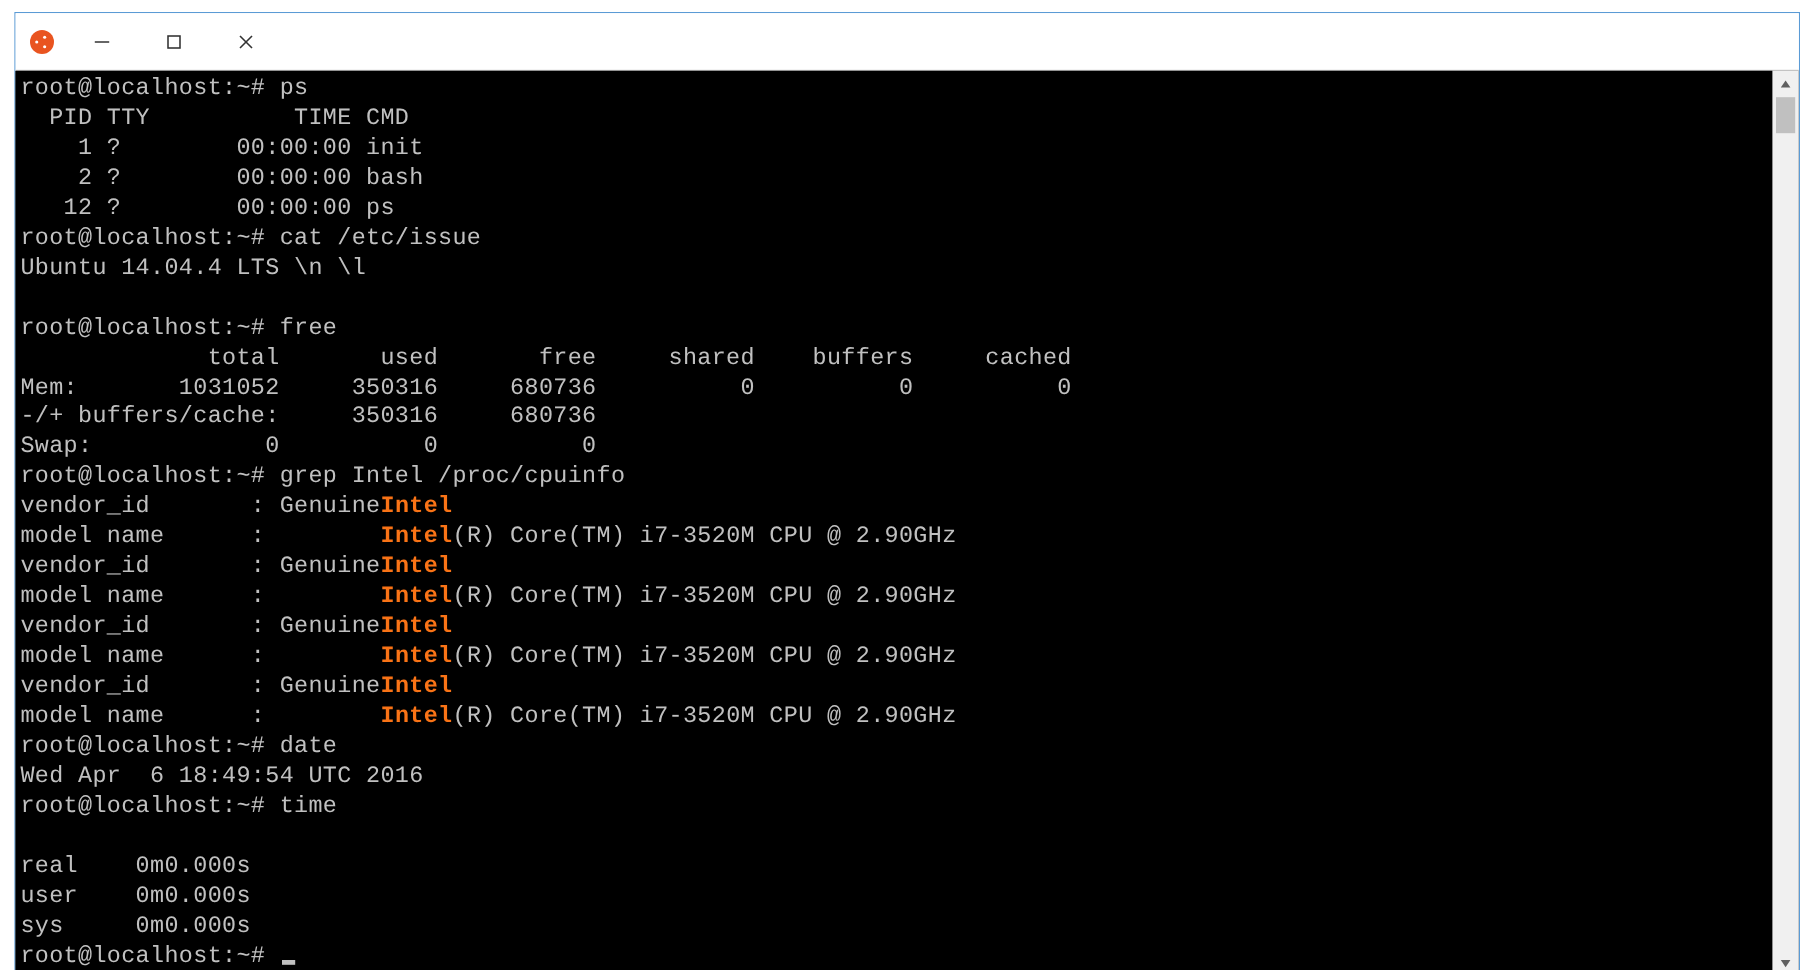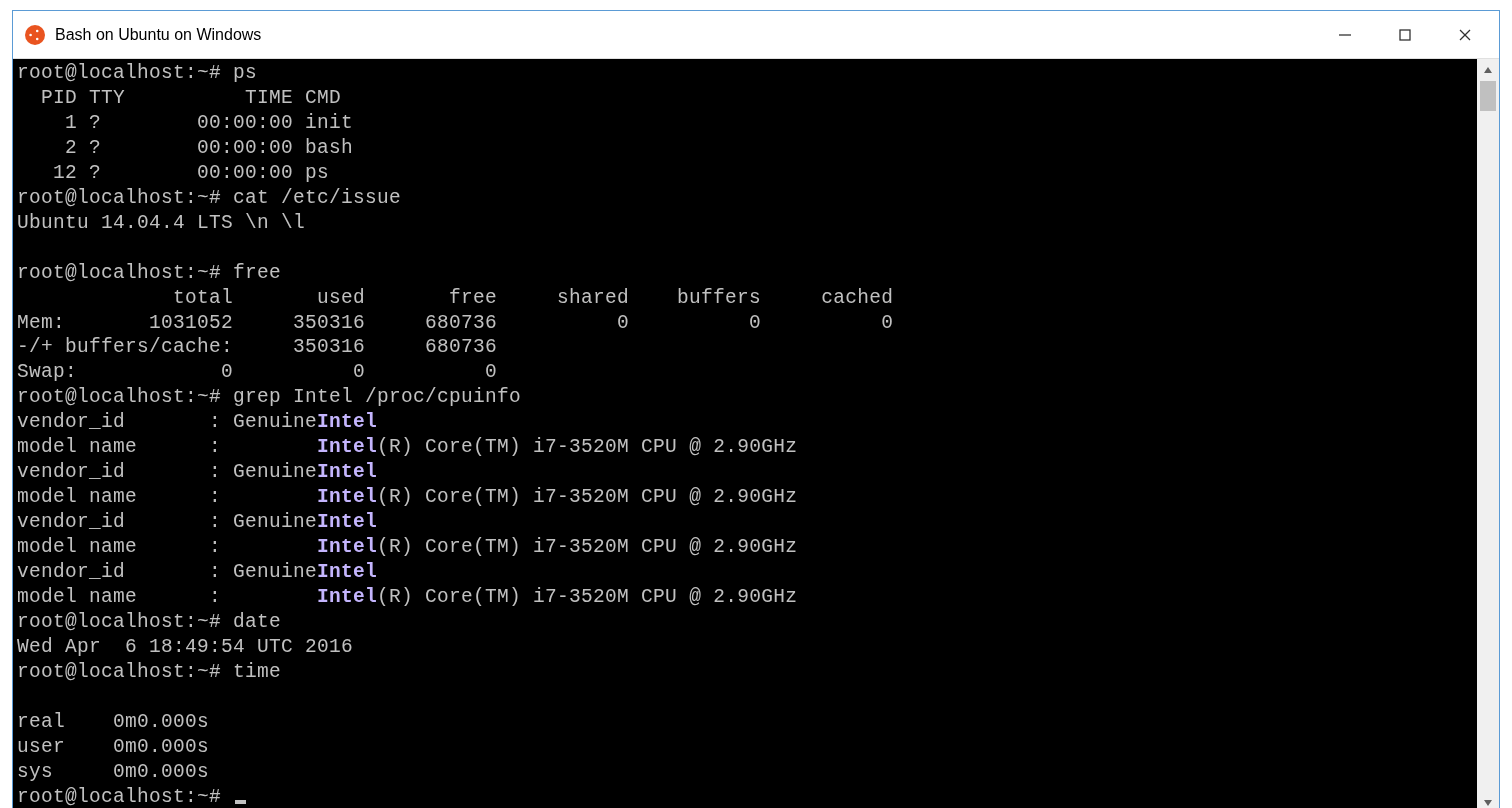--- a/index.html
+++ b/index.html
@@ -73,21 +73,21 @@
       color: #c0c0c0;
       font-family: Consolas, 'Courier New', monospace;
       font-size: 19.5px;
       line-height: 1.28;
       padding: 2px 4px 4px 4px;
       white-space: pre;
       min-height: 720px;
       letter-spacing: 0.3px;
     }
     .terminal .hl {
-      color: #c4b5fd;
+      color: #f97316;
       font-weight: bold;
     }
     .scrollbar {
       width: 22px;
       background: #f0f0f0;
       position: relative;
       display: flex;
       flex-direction: column;
     }
     .scroll-arrow {
@@ -127,21 +127,20 @@
   <div class="titlebar">
     <div class="titlebar-icon">
       <svg viewBox="0 0 24 24" fill="#fff">
           <circle cx="4.5" cy="12" r="2.2"></circle>
           <circle cx="15.8" cy="5.2" r="2.2"></circle>
           <circle cx="15.8" cy="18.8" r="2.2"></circle>
           <path d="M12 6.5a5.5 5.5 0 0 0-4.9 3 3.3 3.3 0 0 1 1.3 2.5 3.3 3.3 0 0 1-1.3 2.5 5.5 5.5 0 0 0 4.9 3 5.5 5.5 0 0 0 2.6-.65 3.3 3.3 0 0 1 .2-2.9 3.3 3.3 0 0 1 2.3-1.5A5.5 5.5 0 0 0 17.5 12c0-.18-.01-.36-.03-.53a3.3 3.3 0 0 1-2.27-1.52 3.3 3.3 0 0 1-.2-2.9A5.5 5.5 0 0 0 12 6.5z" fill="none"></path>
           <path d="M8.9 12a3.1 3.1 0 1 1 5.35 2.13l1.55 1.8A5.5 5.5 0 0 0 17.5 12a5.5 5.5 0 0 0-1.7-3.98l-1.55 1.85A3.1 3.1 0 0 1 8.9 12z" opacity="0"></path>
         </svg>
     </div>
-    <div class="titlebar-title">Bash on Ubuntu on Windows</div>
     <div class="window-controls">
       <div class="win-btn">
         <svg width="14" height="14" viewBox="0 0 14 14">
             <line x1="1" y1="7" x2="13" y2="7" stroke="#333" stroke-width="1.3"></line>
           </svg>
       </div>
       <div class="win-btn">
         <svg width="14" height="14" viewBox="0 0 14 14">
             <rect x="2" y="2" width="10" height="10" fill="none" stroke="#333" stroke-width="1.3"></rect>
           </svg>

